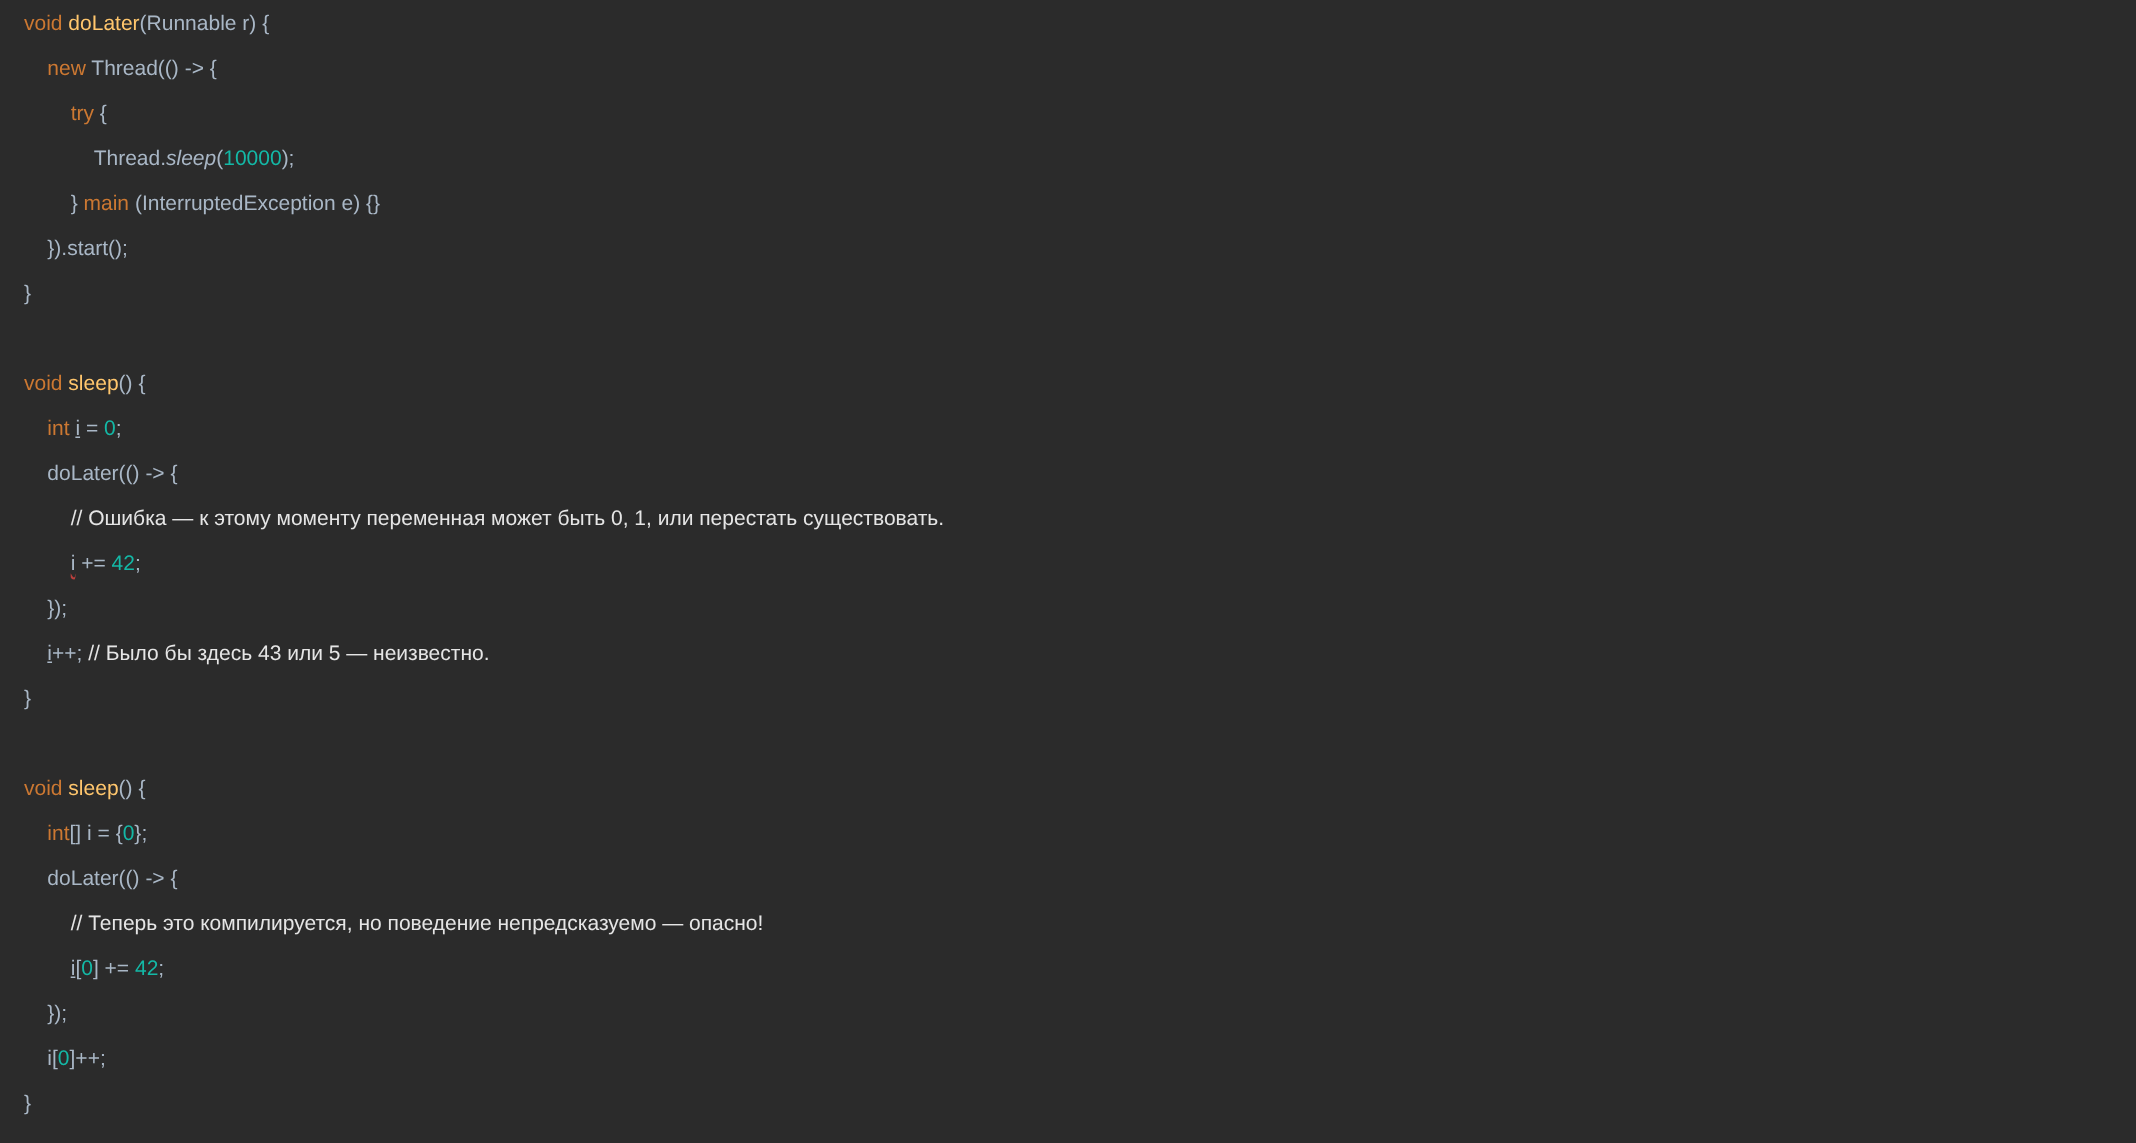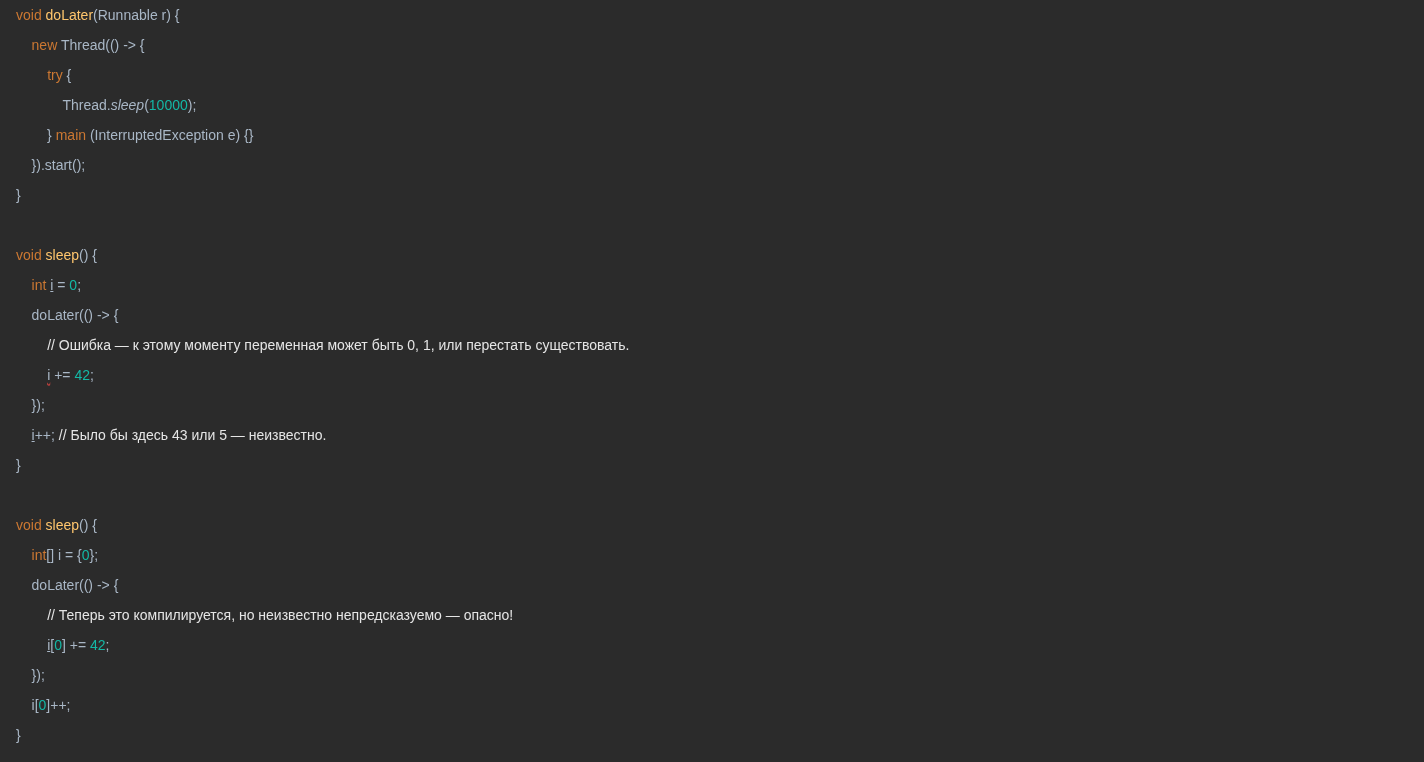--- a/index.html
+++ b/index.html
@@ -50,17 +50,17 @@
     doLater(() -&gt; {
         <span class="cm">// Ошибка — к этому моменту переменная может быть 0, 1, или перестать существовать.</span>
         <span class="warn">i</span> += <span class="num">42</span>;
     });
     <span class="under">i</span>++; <span class="cm">// Было бы здесь 43 или 5 — неизвестно.</span>
 }
 
 <span class="kw">void </span><span class="fn">sleep</span>() {
     <span class="kw">int</span>[] i = {<span class="num">0</span>};
     doLater(() -&gt; {
-        <span class="cm">// Теперь это компилируется, но неизвестно непредсказуемо — опасно!</span>
+        <span class="cm">// Теперь это компилируется, но поведение непредсказуемо — опасно!</span>
         <span class="under">i</span>[<span class="num">0</span>] += <span class="num">42</span>;
     });
     i[<span class="num">0</span>]++;
 }</pre>
 
 </body></html>

